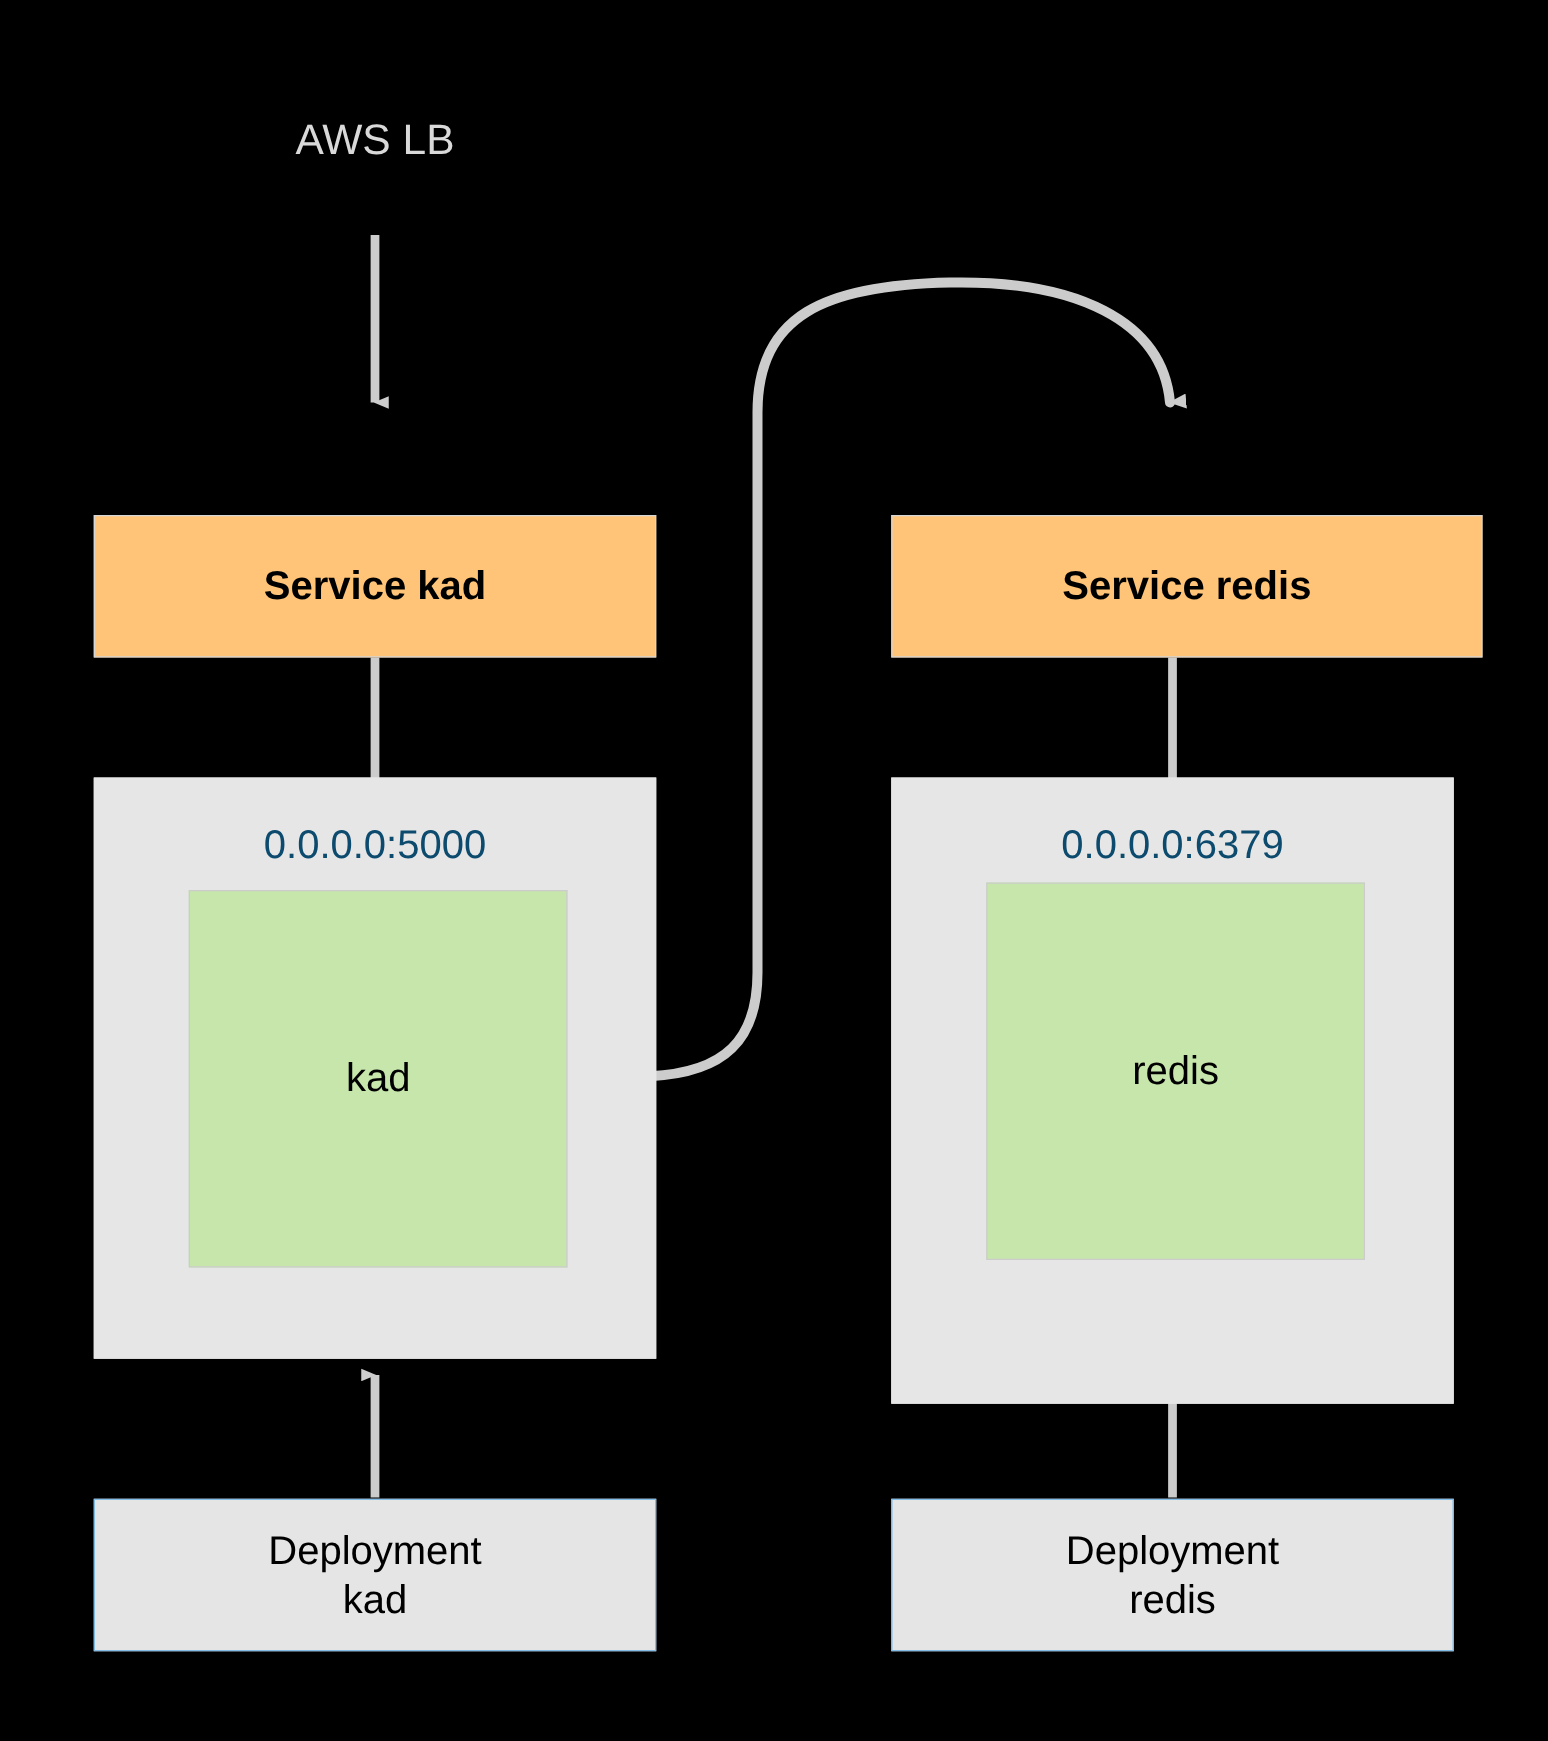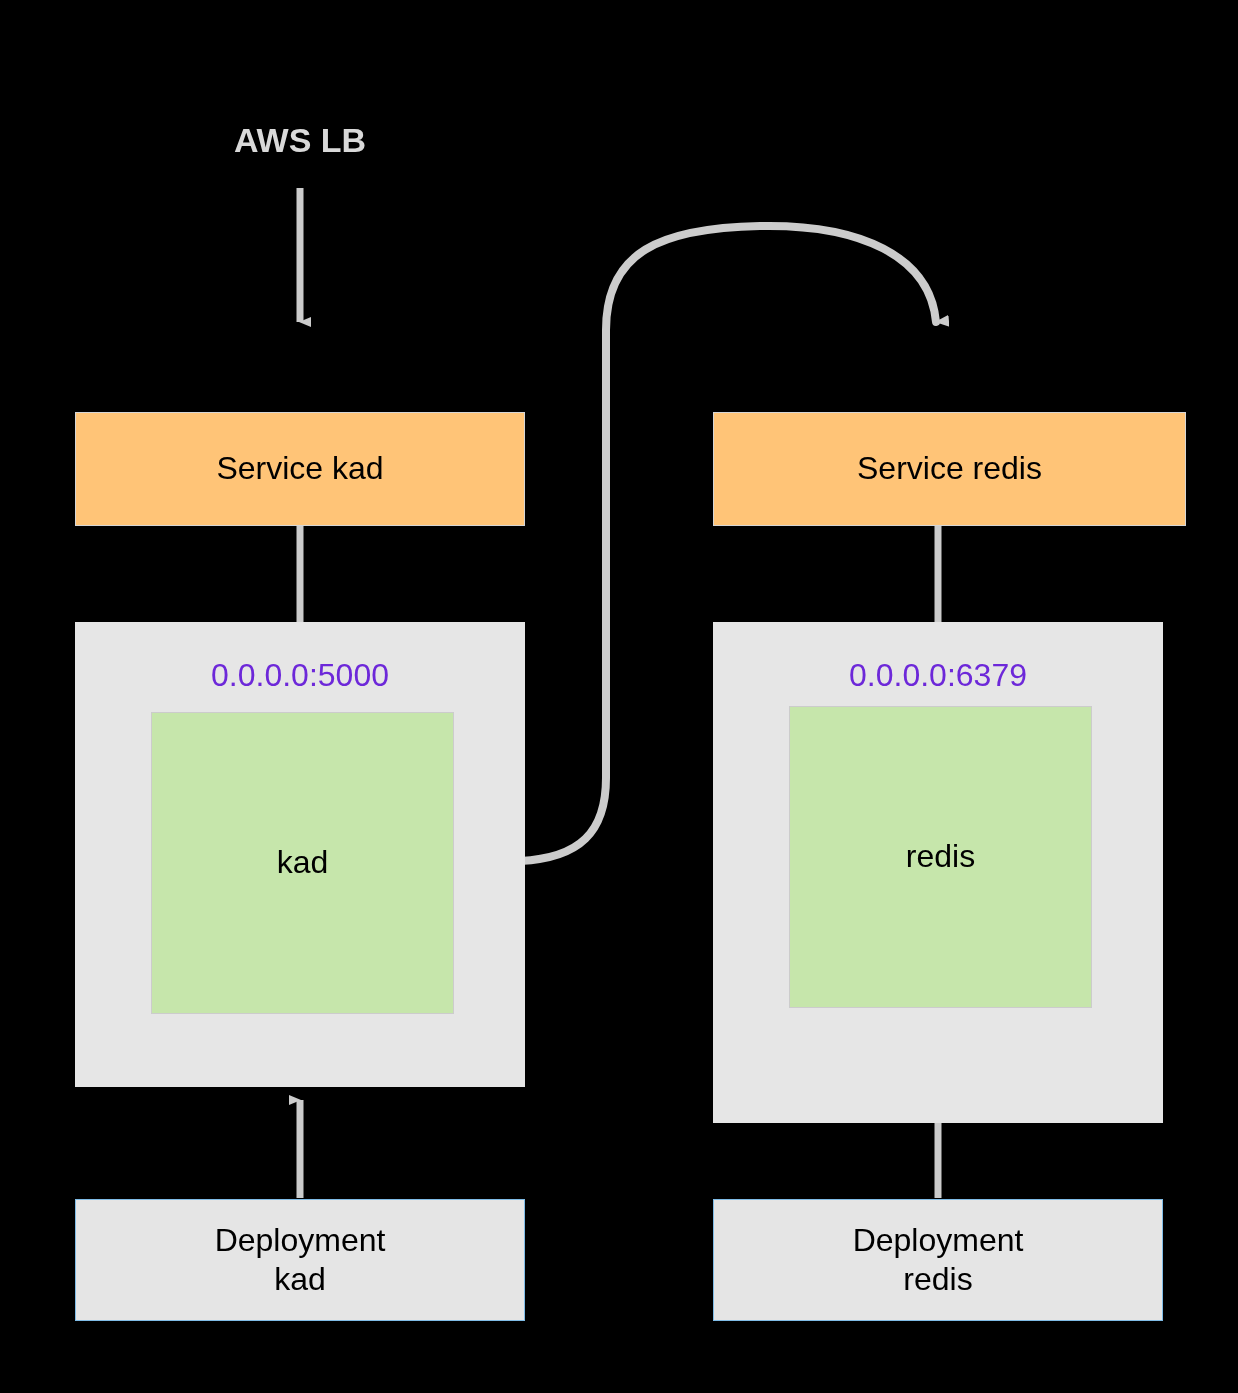--- a/index.html
+++ b/index.html
@@ -36,20 +36,21 @@
     align-items: center;
     justify-content: center;
     text-align: center;
     color: #000000;
     font-size: 32px;
     line-height: 1.22;
   }
   .box-service {
     background: #FFC477;
     border: 1px solid #D6D6D6;
+    font-weight: bold;
   }
   .box-pod {
     background: #E6E6E6;
     border: 1px solid #E6E6E6;
     display: block;
   }
   .box-container {
     position: absolute;
     box-sizing: border-box;
     background: #C6E6AB;
@@ -62,21 +63,21 @@
   }
   .box-deployment {
     background: #e5e5e5;
     border: 1px solid #80BCE6;
   }
   .pod-port {
     position: absolute;
     left: 0;
     right: 0;
     text-align: center;
-    color: #6d28d9;
+    color: #0c4a6e;
     font-size: 32px;
   }
   svg.arrows {
     position: absolute;
     left: 0;
     top: 0;
     width: 1238px;
     height: 1393px;
     pointer-events: none;
   }
@@ -107,21 +108,21 @@
 
     <line x1="938" y1="526" x2="938" y2="632" stroke="#CCCCCC" stroke-width="7" marker-end="url(#ah-down)"></line>
 
     <line x1="938" y1="1198" x2="938" y2="1100" stroke="#CCCCCC" stroke-width="7" marker-end="url(#ah-up)"></line>
 
     <path d="M 452,862 L 520,861 C 580,858 606,832 606,778
              L 606,330 C 606,252 660,228 760,226
              C 860,224 930,256 936,322" fill="none" stroke="#CCCCCC" stroke-width="8" stroke-linecap="round" marker-end="url(#ah-curve)"></path>
   </svg>
 
-  <div class="lbl lbl-onblack" style="left:150px; top:120px; width:300px;font-weight:bold;">AWS LB</div>
+  <div class="lbl lbl-onblack" style="left:150px; top:92px; width:300px;">AWS LB</div>
 
 
 
   <div class="box box-service" style="left:75px; top:412px; width:450px; height:114px;">
     <span>Service kad</span>
   </div>
 
   <div class="box box-pod" style="left:75px; top:622px; width:450px; height:465px;">
     <div class="pod-port" style="top:33px;">0.0.0.0:5000</div>
     <div class="box-container" style="left:75px; top:89px; width:303px; height:302px;">

